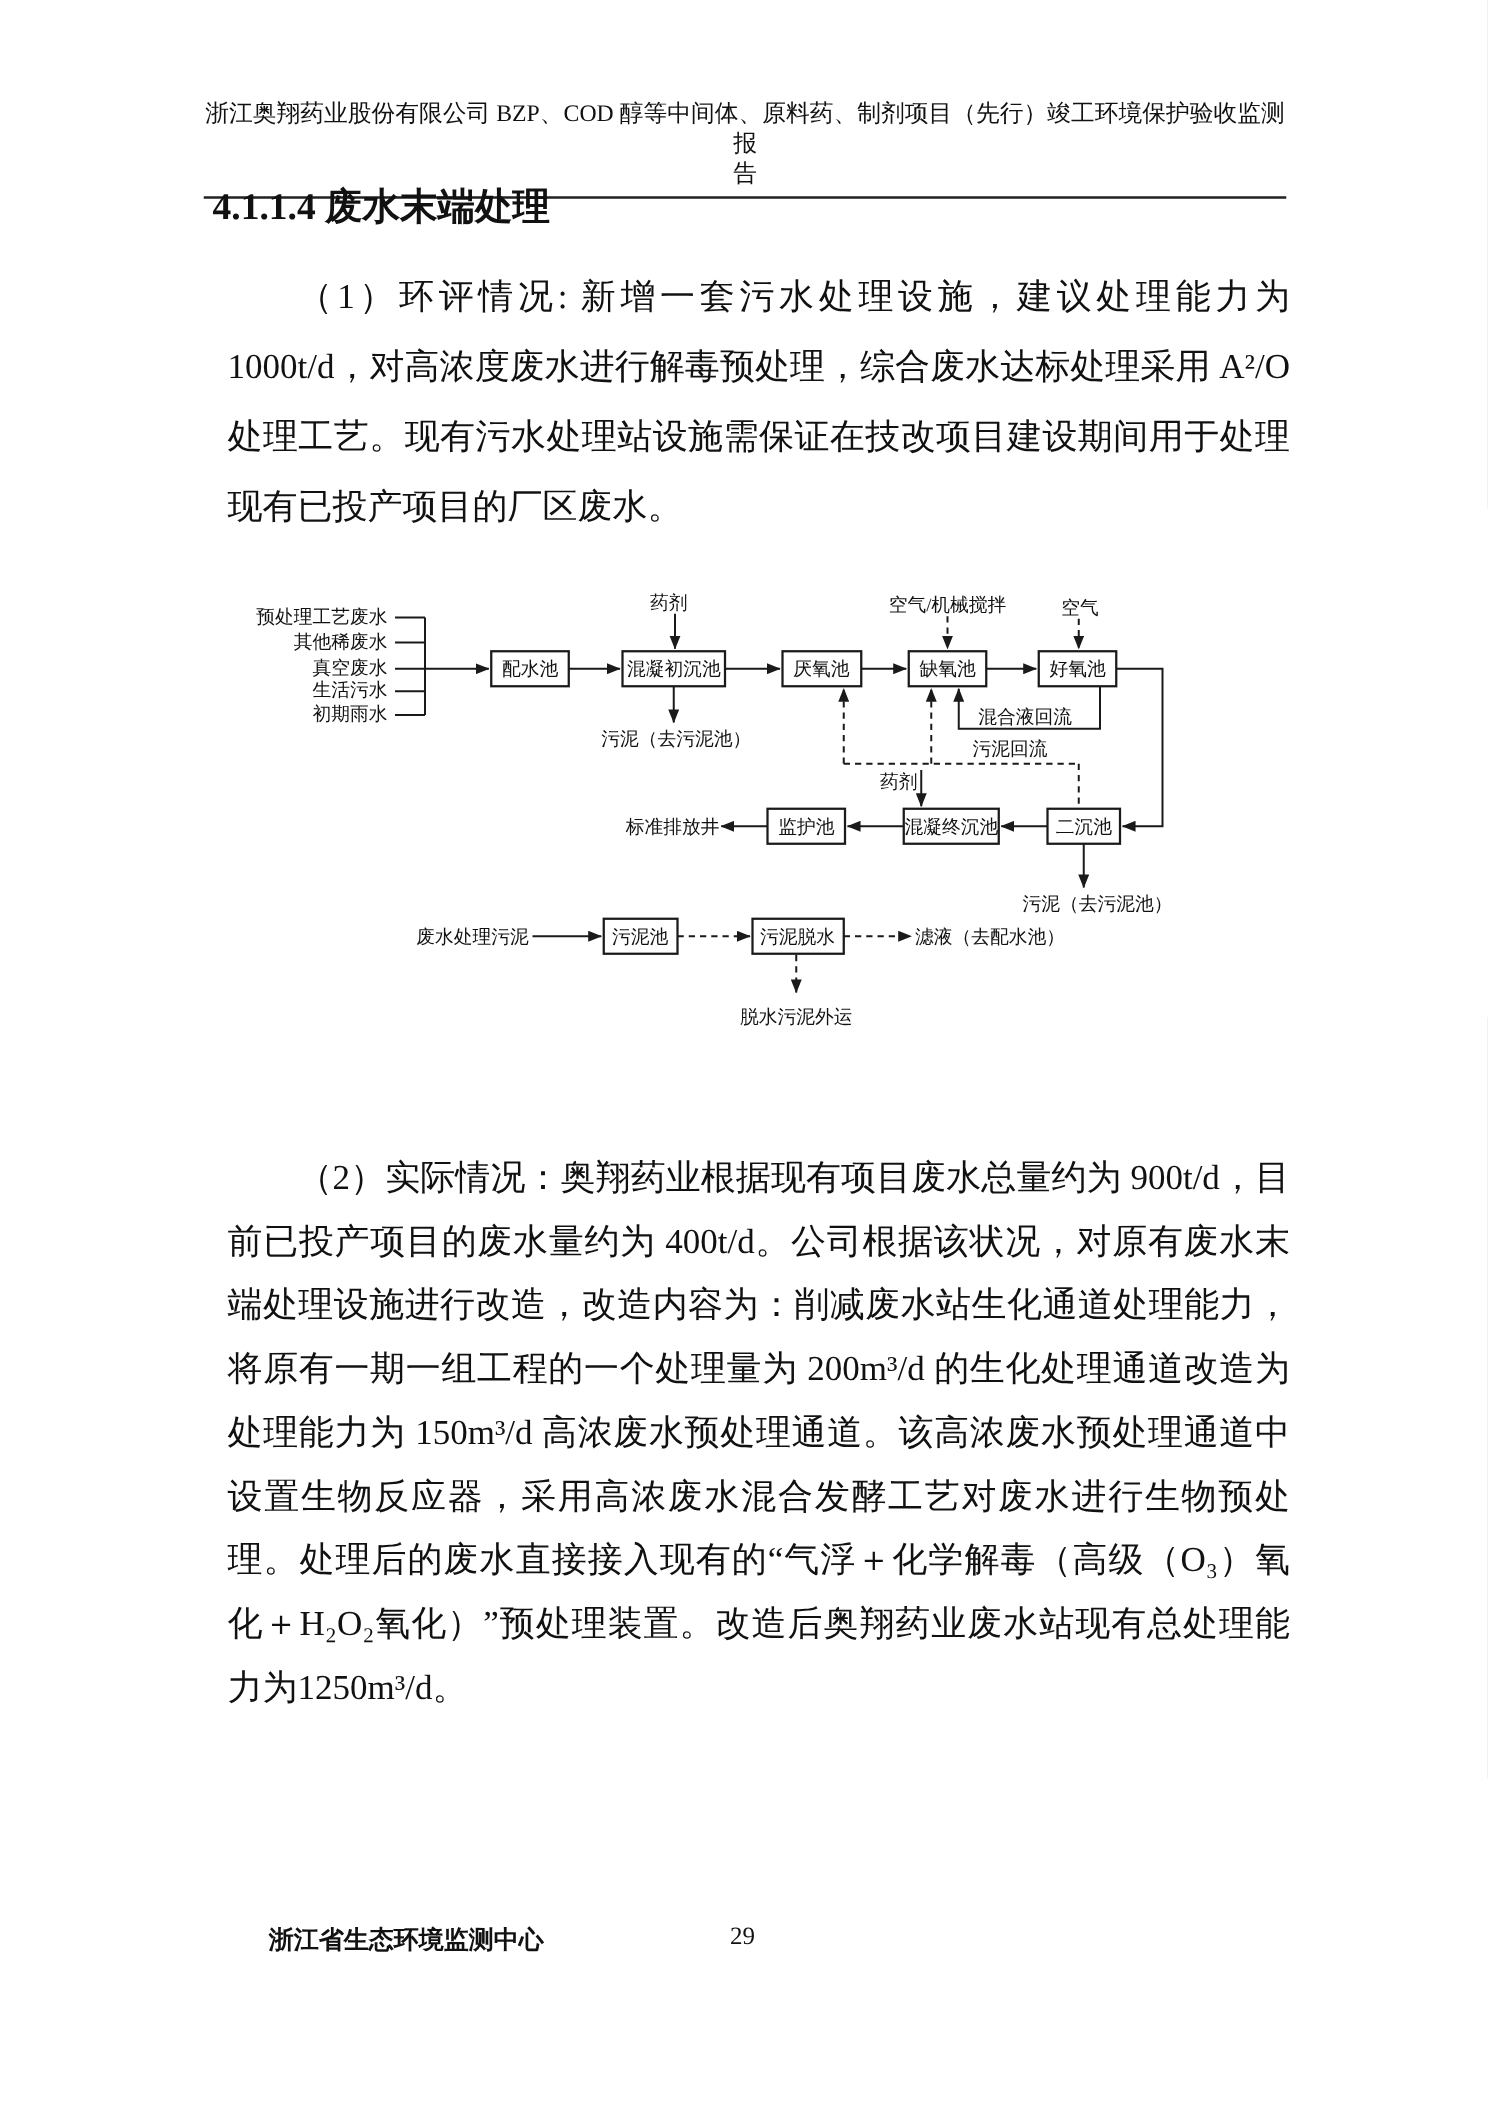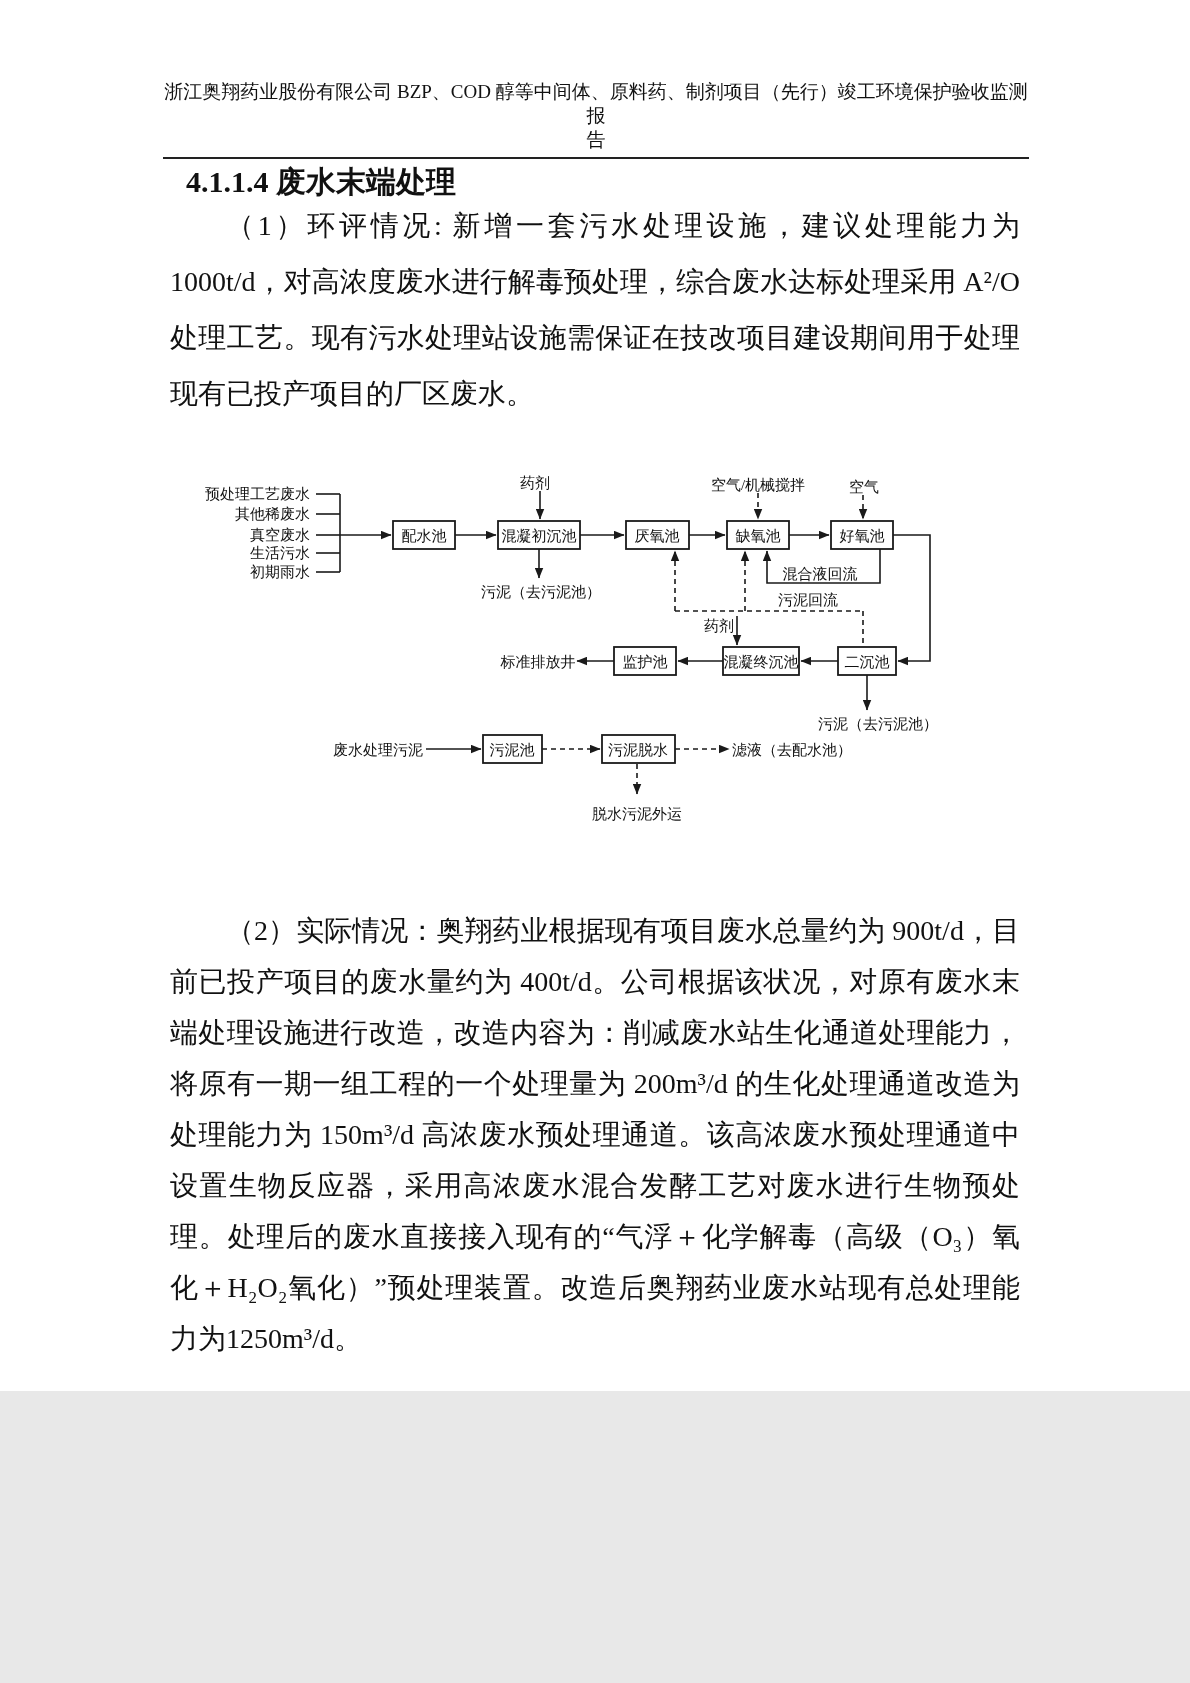--- a/index.html
+++ b/index.html
@@ -1,42 +1,42 @@
 <!DOCTYPE html>
 <html><head>
 <meta charset="utf-8">
 <style>
   html,body{margin:0;padding:0;background:#e8e8e8;}
   .page{
     position:relative;
-    width:1190px;height:1391px;
+    width:1190px;height:1683px;
     margin:0 auto;
     background:#ffffff;
     font-family:"Liberation Serif","DejaVu Serif",serif;
     color:#111;
     overflow:hidden;
   }
   .header{
     position:absolute;left:163px;top:80px;width:866px;
     text-align:center;
     font-size:19px;line-height:24px;
     border-bottom:2px solid #222;
     padding-bottom:5px;
   }
   .section-heading{
     position:absolute;left:170px;top:146px;width:850px;
     font-size:30px;font-weight:bold;line-height:40px;
-    margin:16px;
+    margin:0;
   }
   .body-par{
     position:absolute;left:170px;width:850px;
     font-size:28px;
     text-align:justify;
     text-indent:2em;
-    margin:0;
+    margin:12px;
   }
   #p1{top:198px;line-height:56px;}
   #p2{top:905px;line-height:51px;}
   #p3{top:1350px;line-height:51px;}
   .fig-caption{
     position:absolute;left:170px;top:838px;width:850px;
     text-align:center;font-size:27px;font-weight:bold;
   }
   .diagram{
     position:absolute;left:170px;top:436px;

